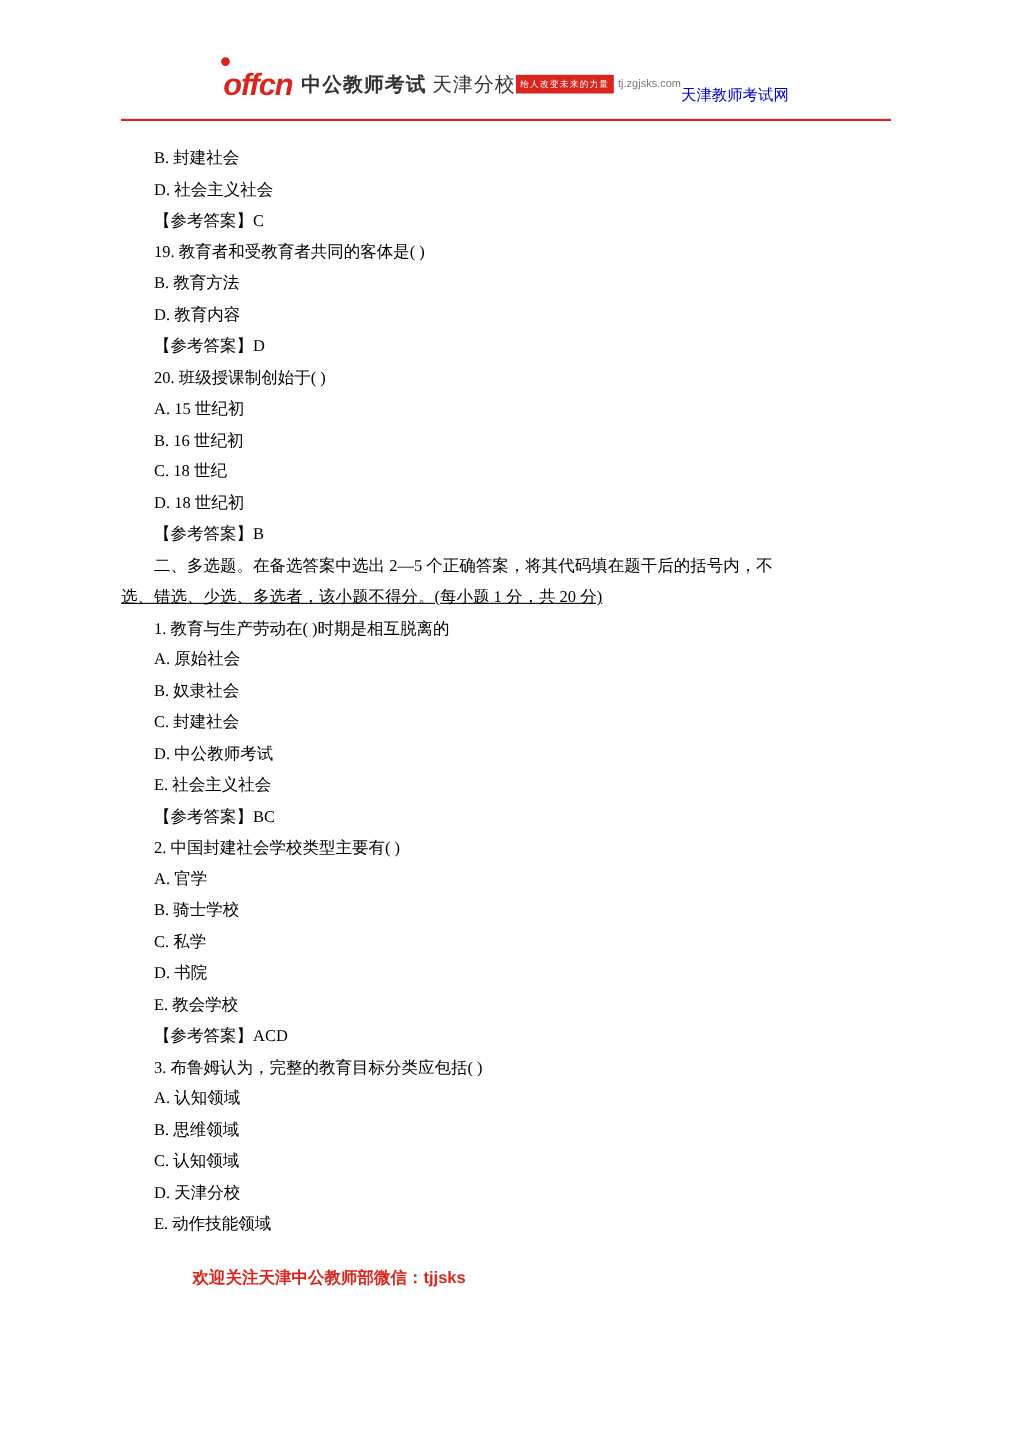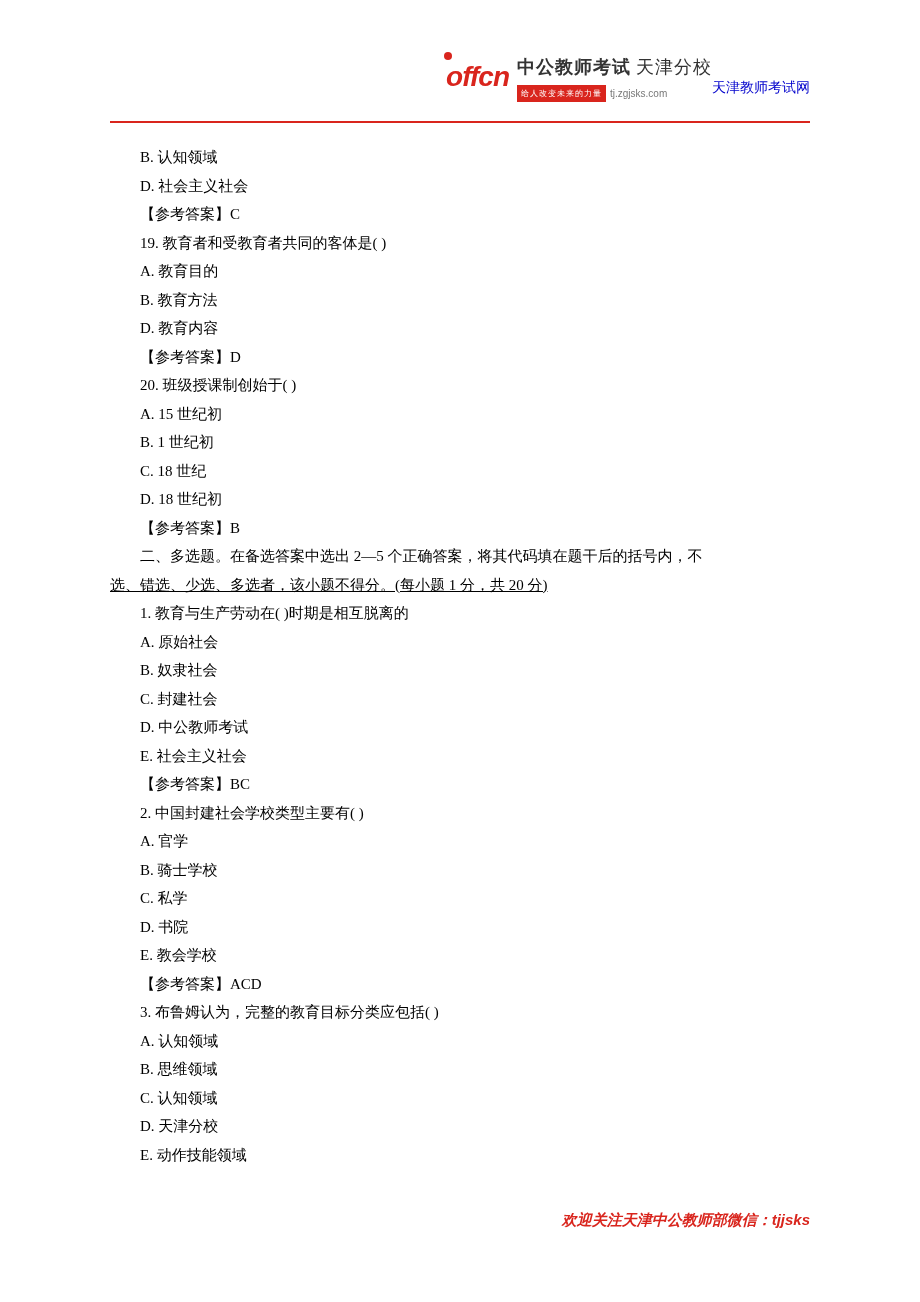--- a/index.html
+++ b/index.html
@@ -17,24 +17,24 @@
       margin: 0 auto;
       padding: 0;
     }
     .page {
       padding: 50px 110px 40px 110px;
       min-height: 1302px;
       position: relative;
     }
     .header {
       display: flex;
-      justify-content: flex-end;
+      justify-content: center;
       align-items: flex-end;
       border-bottom: 2px solid #d9251d;
-      padding-bottom: 18px;
+      padding-bottom: 5px;
       margin-bottom: 20px;
     }
     .logo-block {
       display: flex;
       align-items: center;
     }
     .logo-offcn {
       font-family: Arial, sans-serif;
       font-size: 28px;
       font-weight: bold;
@@ -49,21 +49,21 @@
       position: absolute;
       left: -2px;
       top: 2px;
       width: 8px;
       height: 8px;
       background: #d9251d;
       border-radius: 50%;
     }
     .logo-text {
       display: flex;
-      flex-direction: column;
+      flex-direction: row;
     }
     .logo-main {
       font-size: 18px;
       font-weight: bold;
       color: #333;
       font-family: "Microsoft YaHei", sans-serif;
       letter-spacing: 1px;
     }
     .logo-main .branch {
       font-weight: normal;
@@ -102,24 +102,23 @@
       line-height: 1.9;
     }
     .content p.section-intro {
       text-indent: 2em;
     }
     .content p.no-indent-wrap {
       text-indent: 0;
       text-decoration: underline;
     }
     .footer {
-      margin-top: 37px;
-      text-align: right;
+      margin-top: 20px;
+      text-align: left;
       padding-left: 65px;
-      font-style: italic;
     }
     .footer-text {
       color: #d9251d;
       font-weight: bold;
       font-family: "Microsoft YaHei", "SimHei", sans-serif;
       font-size: 15px;
     }
   </style>
 </head>
 <body>
@@ -136,31 +135,30 @@
         <div class="logo-sub">
           <span class="logo-tagline">给人改变未来的力量</span>
           <span class="logo-url">tj.zgjsks.com</span>
         </div>
       </div>
     </div>
     <a class="header-link">天津教师考试网</a>
   </div>
 
   <div class="content">
-    <p>B. 认知领域</p>
+    <p>B. 封建社会</p>
     <p>D. 社会主义社会</p>
     <p>【参考答案】C</p>
     <p>19. 教育者和受教育者共同的客体是( )</p>
-    <p>A. 教育目的</p>
     <p>B. 教育方法</p>
     <p>D. 教育内容</p>
     <p>【参考答案】D</p>
     <p>20. 班级授课制创始于( )</p>
     <p>A. 15 世纪初</p>
-    <p>B. 1 世纪初</p>
+    <p>B. 16 世纪初</p>
     <p>C. 18 世纪</p>
     <p>D. 18 世纪初</p>
     <p>【参考答案】B</p>
 
     <p class="section-intro">二、多选题。在备选答案中选出 2—5 个正确答案，将其代码填在题干后的括号内，不</p>
     <p class="no-indent-wrap">选、错选、少选、多选者，该小题不得分。(每小题 1 分，共 20 分)</p>
 
     <p>1. 教育与生产劳动在( )时期是相互脱离的</p>
     <p>A. 原始社会</p>
     <p>B. 奴隶社会</p>

